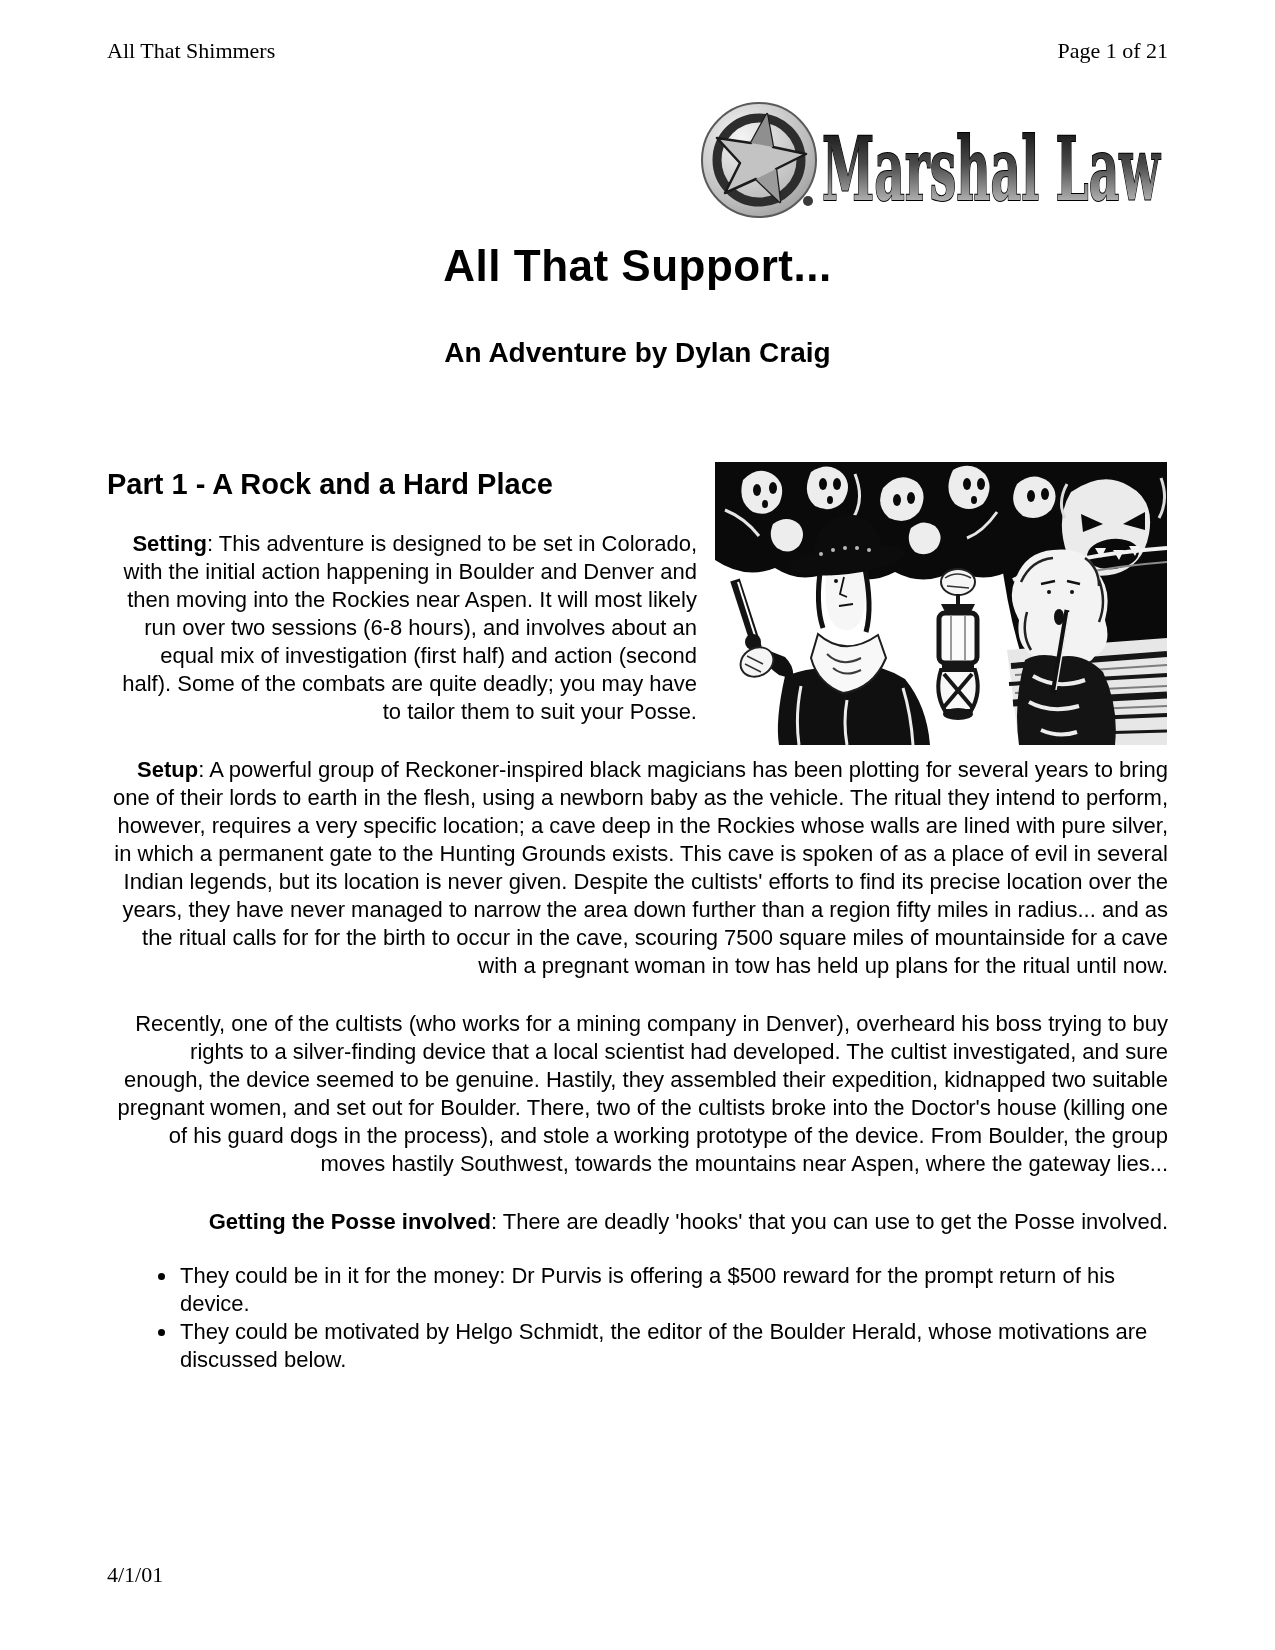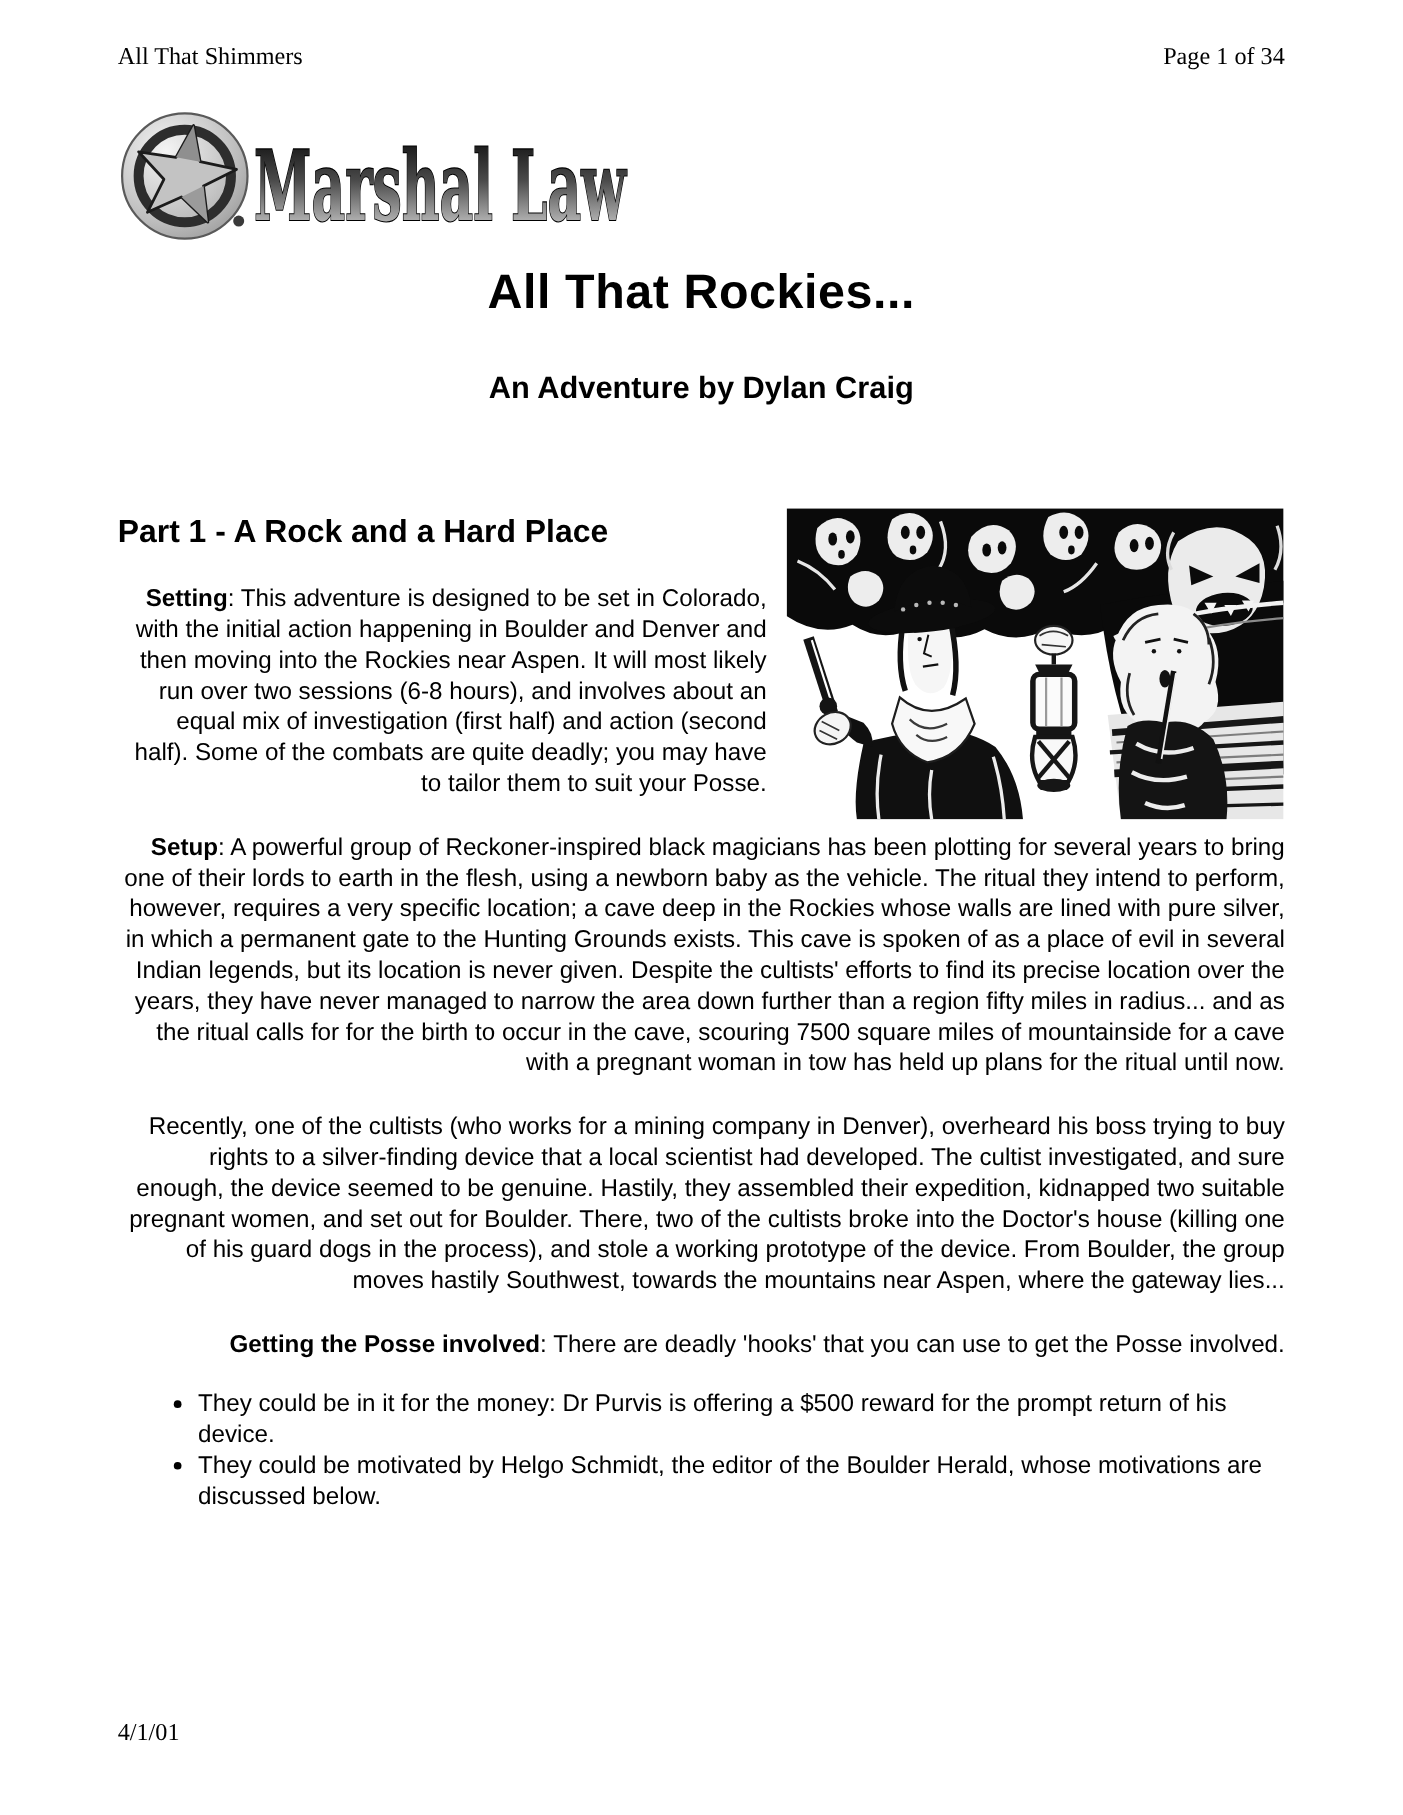--- a/index.html
+++ b/index.html
@@ -13,21 +13,21 @@
     box-sizing:border-box;
     padding:38px 107px 0 107px;
     overflow:hidden;
   }
   .phead, .pfoot {
     display:flex; justify-content:space-between;
     font-family:"Liberation Serif", serif;
     font-size:22px; line-height:26px; color:#000;
   }
   .pfoot { position:absolute; left:107px; right:109px; bottom:62px; }
-  .logo-wrap { text-align:left; margin-top:34px; height:124px; }
+  .logo-wrap { text-align:right; margin-top:34px; height:124px; }
   h1.title {
     margin:18px 0 0 0; text-align:center;
     font-size:44px; line-height:52px; font-weight:bold; letter-spacing:0.5px;
   }
   h2.subtitle {
     margin:46px 0 0 0; text-align:center;
     font-size:28px; line-height:30px; font-weight:bold;
   }
   .section { position:relative; margin-top:94px; }
   .illustration {
@@ -41,21 +41,21 @@
   .section li { font-size:22px; line-height:28px; padding-left:2px; }
   b.lead { font-weight:bold; }
 </style>
 </head>
 <body>
 
 <div class="page">
 
   <div class="phead">
     <span>All That Shimmers</span>
-    <span>Page 1 of 34</span>
+    <span>Page 1 of 21</span>
   </div>
 
   <div class="logo-wrap">
     <svg width="470" height="124" viewBox="0 0 470 124">
       <defs>
         <linearGradient id="lg-text" x1="0" y1="0" x2="0" y2="1">
           <stop offset="0" stop-color="#050505"></stop>
           <stop offset="0.45" stop-color="#4a4a4a"></stop>
           <stop offset="0.75" stop-color="#9f9f9f"></stop>
           <stop offset="1" stop-color="#e9e9e9"></stop>
@@ -71,21 +71,21 @@
         <circle cx="61" cy="62" r="42" fill="none" stroke="#2d2d2d" stroke-width="9"></circle>
         <path d="M69,16 L75,49 L108,56 L78,71 L82,104 L58,81 L27,95 L42,65 L19,40 L53,45 Z" fill="#c3c3c3" stroke="#1b1b1b" stroke-width="2.5" stroke-linejoin="round"></path>
         <path d="M69,16 L75,49 L53,45 Z" fill="#8f8f8f"></path>
         <path d="M82,104 L58,81 L78,71 Z" fill="#9b9b9b"></path>
         <circle cx="110" cy="103" r="5" fill="#3a3a3a"></circle>
       </g>
       <text x="124" y="102" textLength="338" lengthAdjust="spacingAndGlyphs" font-family="'DejaVu Serif', serif" font-weight="bold" font-size="88" fill="url(#lg-text)" stroke="#000000" stroke-width="2" paint-order="stroke">Marshal Law</text>
     </svg>
   </div>
 
-  <h1 class="title">All That Rockies...</h1>
+  <h1 class="title">All That Support...</h1>
   <h2 class="subtitle">An Adventure by Dylan Craig</h2>
 
   <div class="section">
 
     <div class="illustration">
       <svg width="452" height="283" viewBox="0 0 452 283">
         <rect width="452" height="283" fill="#ffffff"></rect>
 
         <path d="M0,0 H452 V86 Q430,106 400,94 Q380,118 352,102 Q330,122 300,106 Q270,124 240,108 Q210,126 180,110 Q150,126 118,108 Q88,124 60,106 Q30,118 0,98 Z" fill="#0a0a0a"></path>
         <path d="M285,88 Q330,78 452,66 V242 Q390,252 324,240 Q296,180 285,88 Z" fill="#0a0a0a"></path>

